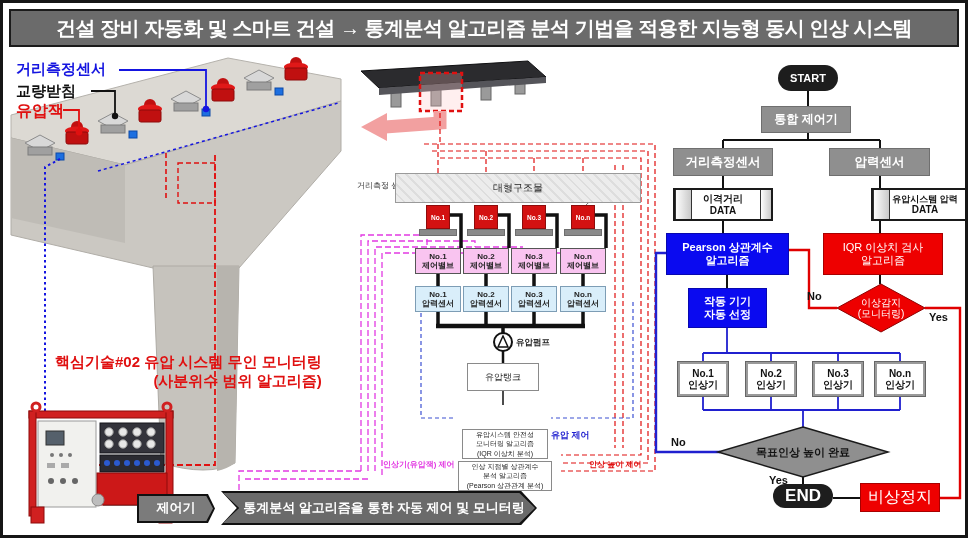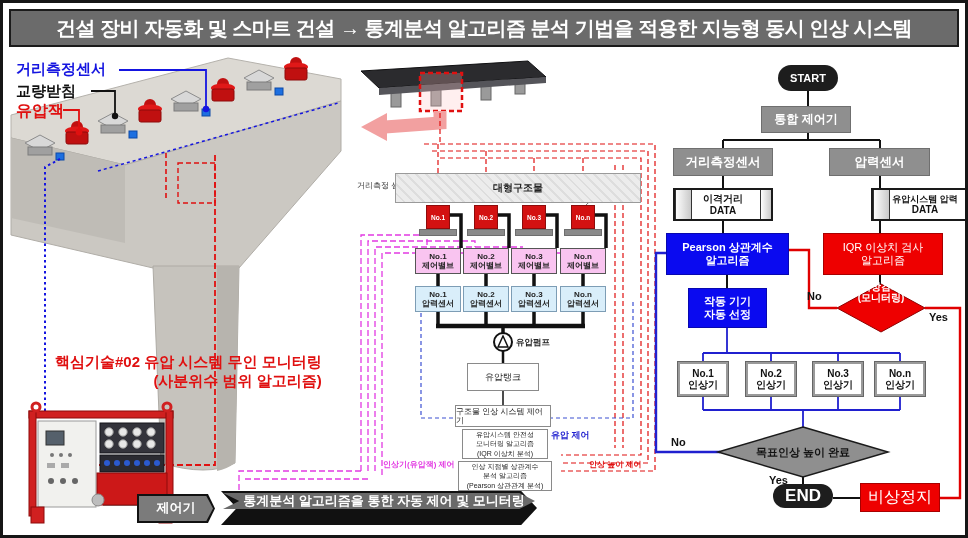--- a/index.html
+++ b/index.html
@@ -12,21 +12,21 @@
   .gbox{background:#8f8f8f;border:1px solid #6f6f6f;color:#fff;font-weight:bold}
   .bluebox{background:#0a0af0;border:1px solid #0808b0;color:#fff;font-weight:bold}
   .redbox{background:#ee0000;border:1px solid #a80000;color:#fff;font-weight:normal}
   .wbox{background:#fff;border:2px solid #1a1a1a;color:#111;font-weight:bold}
   .liftbox{background:#fff;border:2px solid #9a9a9a;outline:1px solid #666;color:#111;font-weight:bold}
   .pill{background:#1d1d1d;color:#fff;font-weight:bold;border-radius:15px}
   .sbox{background:#fff;border:1px solid #8a8a8a;color:#222}
   .valvebox{background:#f9c4f0;border:1px solid #555;color:#222;font-weight:bold;font-size:8px}
   .pressbox{background:#d9eefa;border:1px solid #7d9db5;color:#222;font-weight:bold;font-size:8px}
   .hatch{background:repeating-linear-gradient(45deg,#ececec 0 5px,#dddddd 5px 7px);border:1px solid #9a9a9a;
-         color:#222;font-weight:bold;font-size:10px}
+         color:#222;font-weight:normal;font-size:10px}
   .jackbody{background:#d31111;border:1px solid #8e0b0b;color:#fff;font-size:6.5px;font-weight:bold;
             display:flex;align-items:center;justify-content:center}
   .jackbase{background:#8a8a8a;border:1px solid #6e6e6e}
   .smalllabel{font-size:8px;color:#333;white-space:nowrap}
   .keytech{font-weight:bold;font-size:15px;white-space:nowrap;line-height:1.25}
   .noyes{font-weight:bold;color:#111;font-size:11px}
   .datacell{position:absolute;top:0;height:100%;background:linear-gradient(to right,#fdfdfd,#c9c9c9);border-right:1px solid #333;border-left:1px solid #333}
 </style>
 </head>
 <body>
@@ -293,21 +293,20 @@
     <div>No.3</div>
       <div>압력센서</div>
   </div>
   <div class="abs ctr pressbox" style="left:557px;top:283px;width:46px;height:26px">
     <div>No.n</div>
       <div>압력센서</div>
   </div>
 
   <div class="abs" style="left:513px;top:334px;font-size:8.5px;color:#222;font-weight:bold">유압펌프</div>
   <div class="abs ctr sbox" style="left:464px;top:360px;width:72px;height:28px;font-size:9px">유압탱크</div>
-  <div class="abs ctr sbox" style="left:452px;top:402px;width:96px;height:22px;font-size:8px">구조물 인상 시스템 제어기</div>
   <div class="abs ctr sbox" style="left:459px;top:426px;width:86px;height:30px;font-size:7px;line-height:1.3">
     <div>유압시스템 안전성</div>
     <div>모니터링 알고리즘</div>
     <div>(IQR 이상치 분석)</div>
   </div>
   <div class="abs ctr sbox" style="left:455px;top:458px;width:94px;height:30px;font-size:7px;line-height:1.3">
     <div>인상 지점별 상관계수</div>
     <div>분석 알고리즘</div>
     <div>(Pearson 상관관계 분석)</div>
   </div>
@@ -340,21 +339,21 @@
   </div>
   <div class="abs ctr redbox" style="left:820px;top:230px;width:120px;height:42px;font-size:11px">
     <div>IQR 이상치 검사</div>
     <div>알고리즘</div>
   </div>
   <div class="abs ctr bluebox" style="left:685px;top:285px;width:79px;height:40px;font-size:11px">
     <div>작동 기기</div>
     <div>자동 선정</div>
   </div>
 
-  <div class="abs ctr" style="left:838px;top:272px;width:80px;height:34px;color:#fff;font-weight:bold;font-size:10px">
+  <div class="abs ctr" style="left:838px;top:288px;width:80px;height:34px;color:#fff;font-weight:normal;font-size:10px">
     <div>이상감지</div>
     <div>(모니터링)</div>
   </div>
   <div class="abs noyes" style="left:804px;top:287px">No</div>
   <div class="abs noyes" style="left:926px;top:308px">Yes</div>
 
   <div class="abs ctr liftbox" style="left:675px;top:359px;width:50px;height:34px;font-size:10px">
     <div>No.1</div>
       <div>인상기</div>
   </div>
@@ -379,16 +378,16 @@
   <div class="abs ctr redbox" style="left:857px;top:480px;width:80px;height:29px;font-size:16px">비상정지</div>
 
   
   <div class="abs" style="left:134px;top:491px;width:78px;height:29px;background:#111;
        clip-path:polygon(0 0,91% 0,100% 50%,91% 100%,0 100%)"></div>
   <div class="abs ctr" style="left:136px;top:493px;width:74px;height:25px;background:#7b7b7b;color:#fff;font-weight:bold;font-size:13px;
        clip-path:polygon(0 0,91% 0,100% 50%,91% 100%,0 100%)">제어기</div>
 
   <div class="abs" style="left:218px;top:488px;width:316px;height:34px;background:#111;
        clip-path:polygon(0 0,95% 0,100% 50%,95% 100%,0 100%,5% 50%)"></div>
-  <div class="abs ctr" style="left:220px;top:490px;width:312px;height:16px;background:#6a6a6a;color:#fff;font-weight:bold;font-size:13px;
+  <div class="abs ctr" style="left:220px;top:490px;width:312px;height:30px;background:#6a6a6a;color:#fff;font-weight:bold;font-size:13px;
        clip-path:polygon(0 0,95% 0,100% 50%,95% 100%,0 100%,5.2% 50%);padding-left:10px">통계분석 알고리즘을 통한 자동 제어 및 모니터링</div>
 
 </div>
 
 </body></html>

